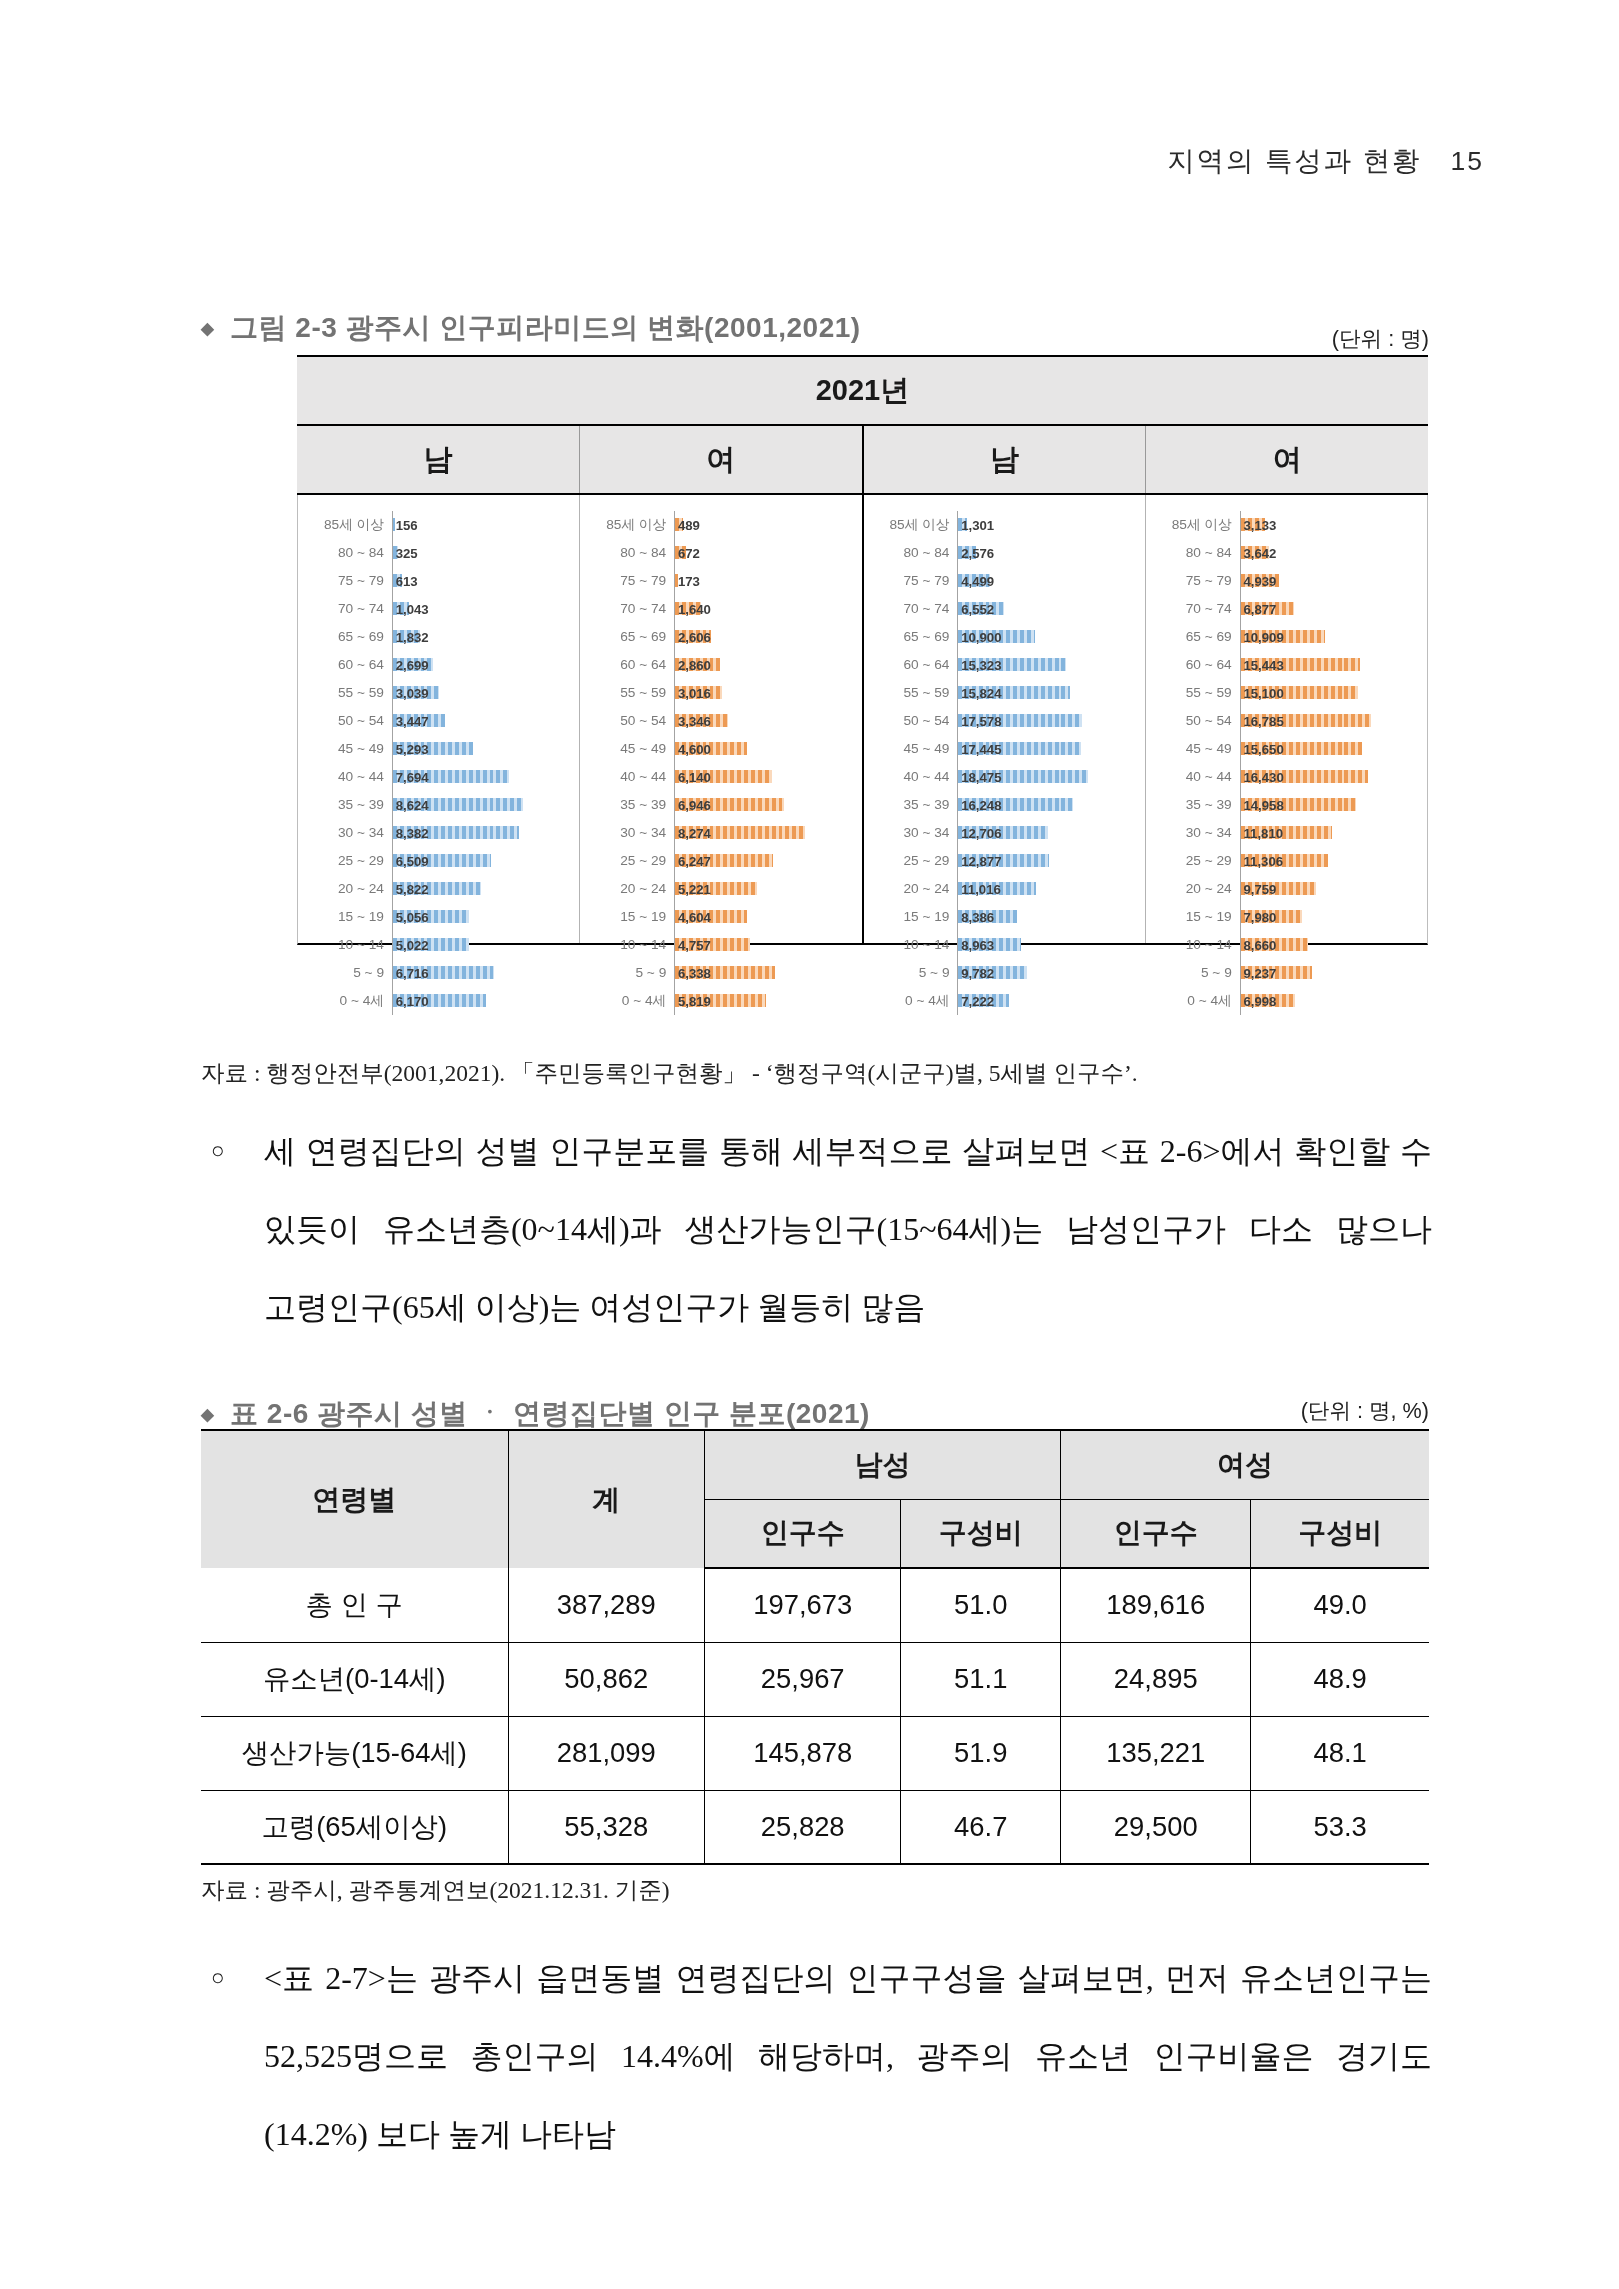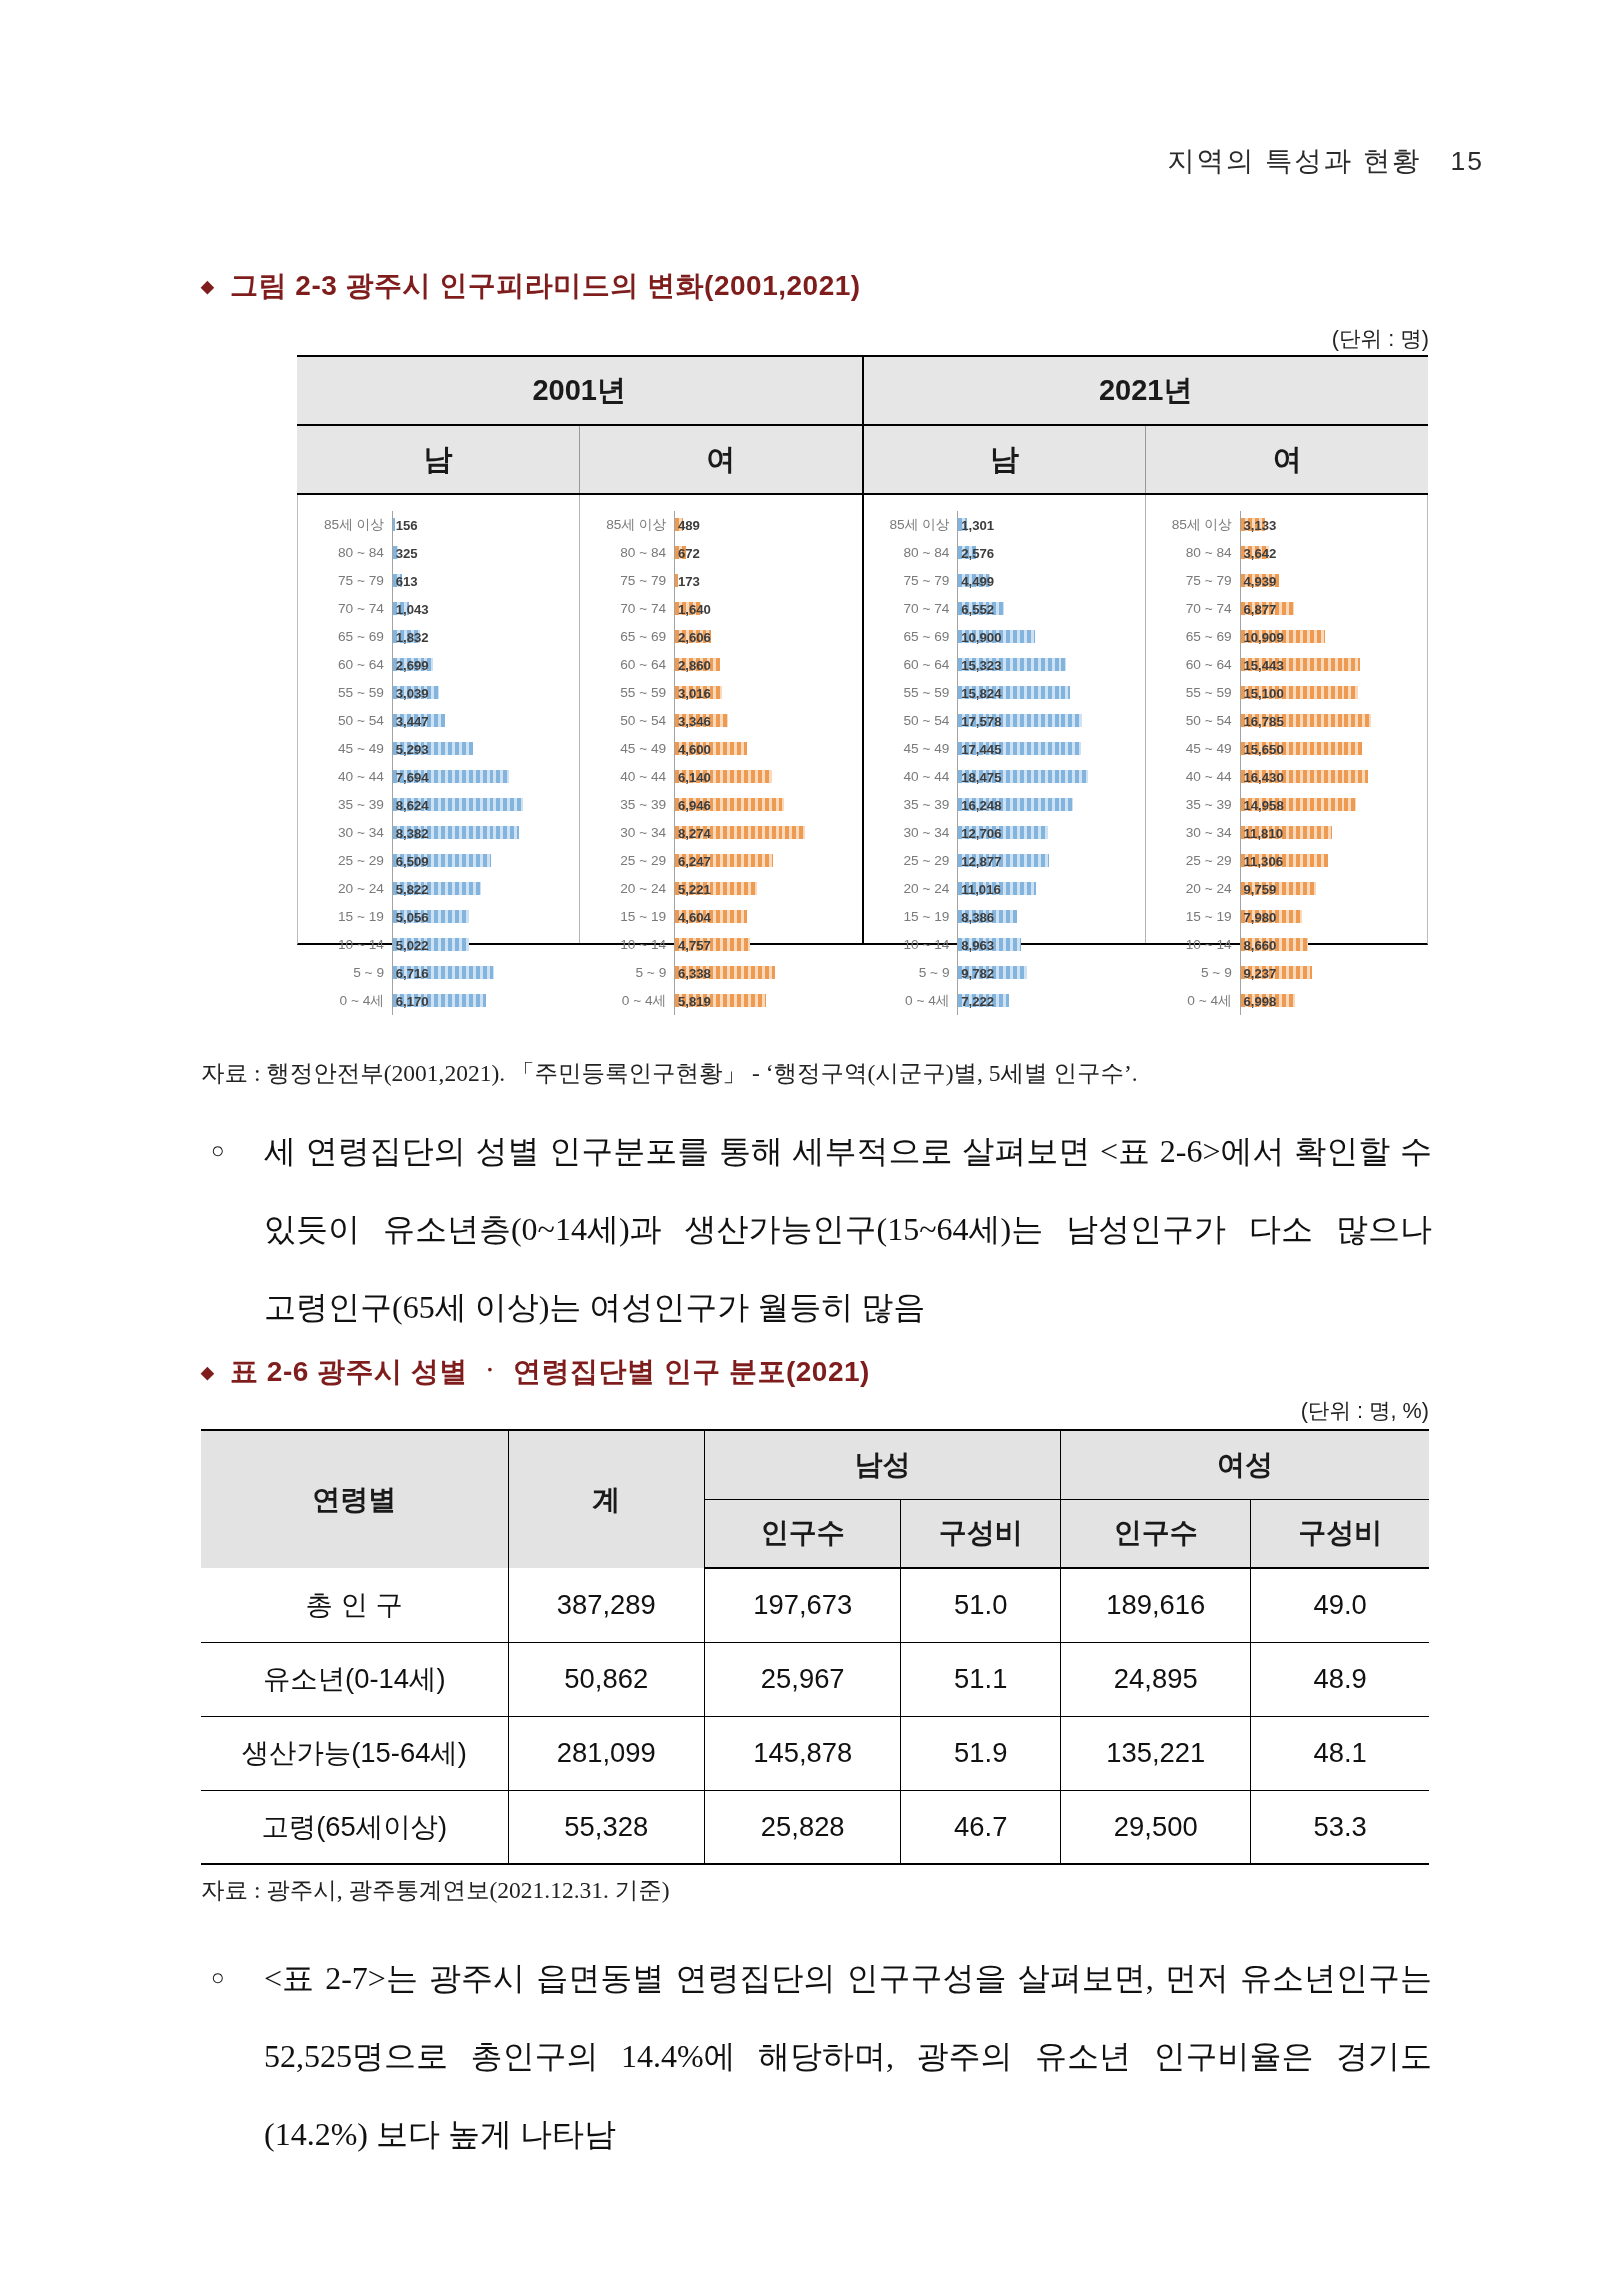--- a/index.html
+++ b/index.html
@@ -7,21 +7,21 @@
   body {
     width:1619px; height:2290px; position:relative; overflow:hidden;
     font-family:"Liberation Sans", sans-serif; color:#1a1a1a;
   }
 
   
   .page-header { position:absolute; top:143px; right:135px; font-size:27.4px; color:#2b2b2b; letter-spacing:2px; }
   .page-header .pnum { margin-left:29px; font-size:26.5px; }
 
   
-  .caption { position:absolute; left:201px; font-size:28px; font-weight:bold; color:#7f1d1d; letter-spacing:0.5px; white-space:nowrap; }
+  .caption { position:absolute; left:201px; font-size:28px; font-weight:bold; color:#737373; letter-spacing:0.5px; white-space:nowrap;margin-top:42px; }
   .caption .diamond { font-size:16.7px; margin-right:15.7px; position:relative; top:-2.9px; }
   .unit { position:absolute; right:190px; font-size:21.6px; color:#222; }
   .source { position:absolute; left:201px; font-size:23.5px; color:#222; font-family:"Liberation Serif", serif; white-space:nowrap; }
 
   
   .para { position:absolute; left:209px; width:1223px; font-family:"Liberation Serif", serif;
           font-size:32px; line-height:78px; color:#111; text-align:justify; word-break:keep-all; }
   .para .bullet { position:absolute; left:2px; top:0; font-size:22.5px; line-height:78px; }
   .para .ptext { display:block; padding-left:55px; }
 
@@ -68,21 +68,20 @@
   <span>지역의 특성과 현황</span><span class="pnum">15</span>
 </div>
 
 <div class="caption" style="top:267px;">
   <span class="diamond">◆</span><span>그림 2-3 광주시 인구피라미드의 변화(2001,2021)</span>
 </div>
 <div class="unit" style="top:324px;">(단위 : 명)</div>
 
 <div class="chart-table">
   <div class="ct-row1">
-    <div class="ycell">2001년</div>
     <div class="ycell">2021년</div>
   </div>
   <div class="ct-row2">
     <div class="gcell">남</div>
     <div class="gcell sep-thin">여</div>
     <div class="gcell sep-thick">남</div>
     <div class="gcell sep-thin">여</div>
   </div>
   <div class="ct-charts">
     <div class="panel" id="panel0">

